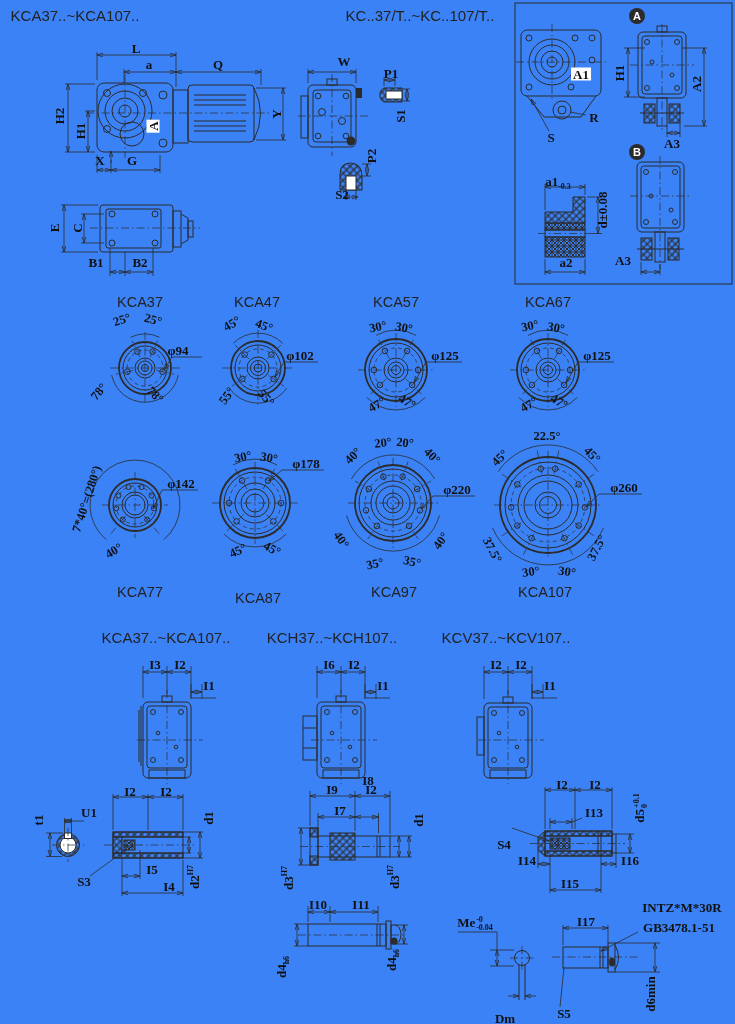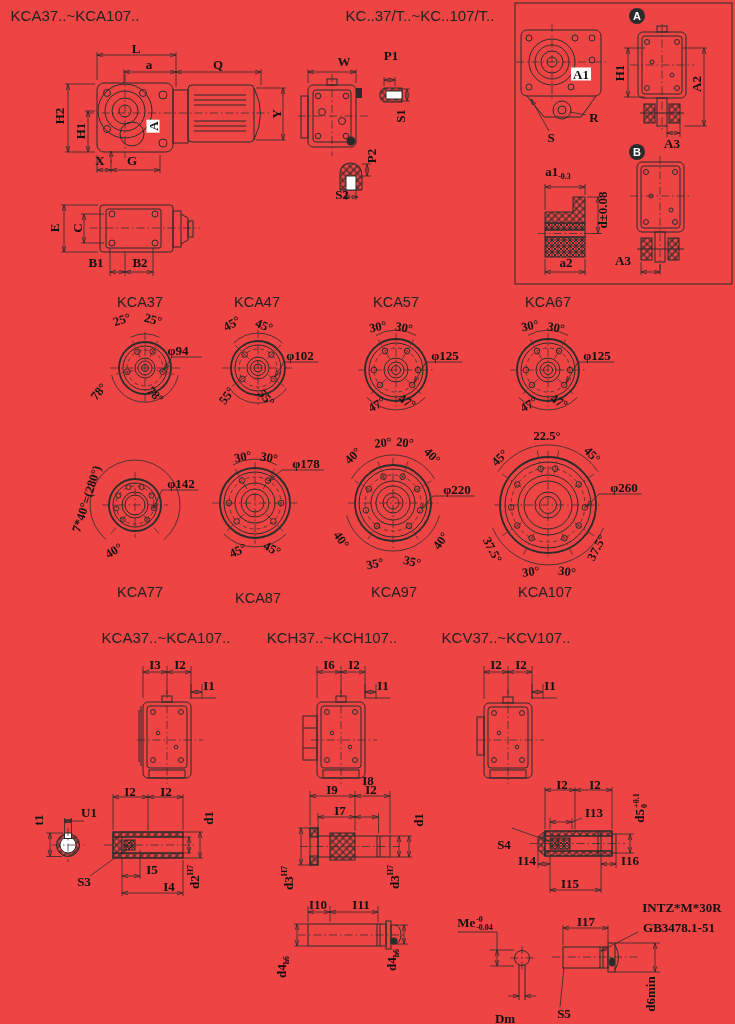--- a/index.html
+++ b/index.html
@@ -1,16 +1,16 @@
 <!DOCTYPE html>
 <html><head>
 <meta charset="utf-8">
 <style>
   html,body{margin:0;padding:0;background:#fff}
-  .stage{position:relative;width:735px;height:1024px;background:#ef4444;overflow:hidden;
+  .stage{position:relative;width:735px;height:1024px;background:#3b82f6;overflow:hidden;
          font-family:"Liberation Serif",serif}
   .art{position:absolute;left:0;top:0}
   .art line,.art path,.art rect,.art circle,.art ellipse,.art polyline{stroke:#2b2b2b;fill:none;stroke-width:1}
   .art .fillk{fill:#2b2b2b;stroke:none}
   .art .fillw{fill:#fff}
   .art .hatch{fill:url(#h)}
   .art .knurl{fill:url(#k)}
   .art .cl{stroke-dasharray:8 3 1.5 3;stroke-width:.7}
   .art .dsh{stroke-dasharray:4 3;stroke-width:.7}
   .art .dim{stroke-width:.8}
@@ -671,34 +671,34 @@
 <span class="lbl vert bgw" style="left:153px;top:126px">A</span>
 <span class="lbl vert" style="left:276px;top:114px">Y</span>
 <span class="lbl" style="left:100px;top:160px">X</span>
 <span class="lbl" style="left:132px;top:160px">G</span>
 <span class="lbl vert" style="left:54px;top:228px">E</span>
 <span class="lbl vert" style="left:77px;top:228px">C</span>
 <span class="lbl" style="left:96px;top:262px">B1</span>
 <span class="lbl" style="left:140px;top:262px">B2</span>
 
 <span class="lbl" style="left:344px;top:61px">W</span>
-<span class="lbl" style="left:391px;top:55px">P1</span>
+<span class="lbl" style="left:391px;top:73px">P1</span>
 <span class="lbl vert" style="left:400px;top:116px">S1</span>
 <span class="lbl vert" style="left:371px;top:156px">P2</span>
 <span class="lbl" style="left:342px;top:194px">S2</span>
 
 <span class="lbl badge" style="left:637px;top:16px">A</span>
 <span class="lbl badge" style="left:637px;top:152px">B</span>
 <span class="lbl bgw" style="left:581px;top:74px">A1</span>
 <span class="lbl" style="left:551px;top:137px">S</span>
 <span class="lbl" style="left:594px;top:117px">R</span>
 <span class="lbl vert" style="left:619px;top:73px">H1</span>
 <span class="lbl vert" style="left:696px;top:84px">A2</span>
 <span class="lbl" style="left:672px;top:143px">A3</span>
-<span class="lbl" style="left:558px;top:173px"><span>a1</span><sub class="tol">-0.3</sub></span>
+<span class="lbl" style="left:558px;top:183px"><span>a1</span><sub class="tol">-0.3</sub></span>
 <span class="lbl vert" style="left:602px;top:210px">d±0.08</span>
 <span class="lbl" style="left:566px;top:262px">a2</span>
 <span class="lbl" style="left:623px;top:260px">A3</span>
 
 <span class="lbl fname" style="left:140px;top:302px">KCA37</span>
 <span class="lbl fname" style="left:257px;top:302px">KCA47</span>
 <span class="lbl fname" style="left:396px;top:302px">KCA57</span>
 <span class="lbl fname" style="left:548px;top:302px">KCA67</span>
 
 <span class="lbl ang" style="left:122px;top:320px;transform:translate(-50%,-50%) rotate(-18deg)">25°</span>

